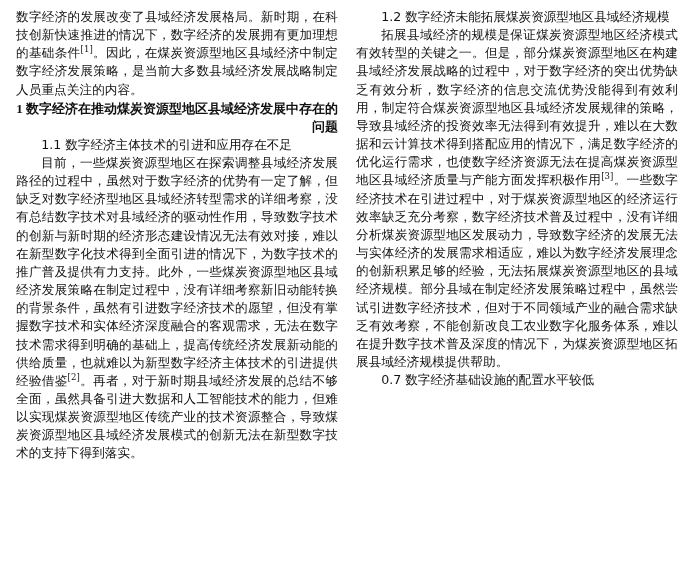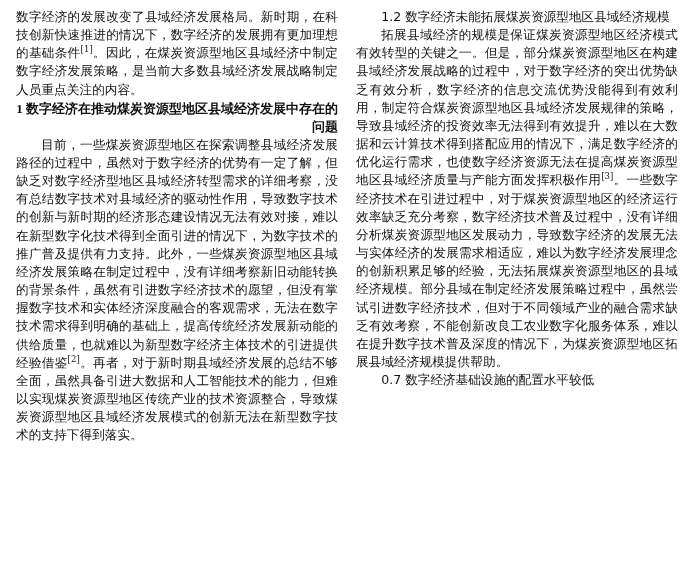--- a/index.html
+++ b/index.html
@@ -71,20 +71,21 @@
 <body>
 
 <div class="page">
   <div class="columns">
 
     <div class="col">
       <p><span>数字经济的发展改变了县域经济发展格局。新时期，在科技创新快速推进的情况下，数字经济的发展拥有更加理想的基础条件</span><sup>[1]</sup><span>。因此，在煤炭资源型地区县域经济中制定数字经济发展策略，是当前大多数县域经济发展战略制定人员重点关注的内容。</span></p>
 
       <h2 class="heading">1 数字经济在推动煤炭资源型地区县域经济发展中存在的问题</h2>
 
+      <h3 class="subheading">1.1 数字经济主体技术的引进和应用存在不足</h3>
 
       <p class="indent"><span>目前，一些煤炭资源型地区在探索调整县域经济发展路径的过程中，虽然对于数字经济的优势有一定了解，但缺乏对数字经济型地区县域经济转型需求的详细考察，没有总结数字技术对县域经济的驱动性作用，导致数字技术的创新与新时期的经济形态建设情况无法有效对接，难以在新型数字化技术得到全面引进的情况下，为数字技术的推广普及提供有力支持。此外，一些煤炭资源型地区县域经济发展策略在制定过程中，没有详细考察新旧动能转换的背景条件，虽然有引进数字经济技术的愿望，但没有掌握数字技术和实体经济深度融合的客观需求，无法在数字技术需求得到明确的基础上，提高传统经济发展新动能的供给质量，也就难以为新型数字经济主体技术的引进提供经验借鉴</span><sup>[2]</sup><span>。再者，对于新时期县域经济发展的总结不够全面，虽然具备引进大数据和人工智能技术的能力，但难以实现煤炭资源型地区传统产业的技术资源整合，导致煤炭资源型地区县域经济发展模式的创新无法在新型数字技术的支持下得到落实。</span></p>
     </div>
 
     <div class="col">
       <h3 class="subheading">1.2 数字经济未能拓展煤炭资源型地区县域经济规模</h3>
 
       <p class="indent"><span>拓展县域经济的规模是保证煤炭资源型地区经济模式有效转型的关键之一。但是，部分煤炭资源型地区在构建县域经济发展战略的过程中，对于数字经济的突出优势缺乏有效分析，数字经济的信息交流优势没能得到有效利用，制定符合煤炭资源型地区县域经济发展规律的策略，导致县域经济的投资效率无法得到有效提升，难以在大数据和云计算技术得到搭配应用的情况下，满足数字经济的优化运行需求，也使数字经济资源无法在提高煤炭资源型地区县域经济质量与产能方面发挥积极作用</span><sup>[3]</sup><span>。一些数字经济技术在引进过程中，对于煤炭资源型地区的经济运行效率缺乏充分考察，数字经济技术普及过程中，没有详细分析煤炭资源型地区发展动力，导致数字经济的发展无法与实体经济的发展需求相适应，难以为数字经济发展理念的创新积累足够的经验，无法拓展煤炭资源型地区的县域经济规模。部分县域在制定经济发展策略过程中，虽然尝试引进数字经济技术，但对于不同领域产业的融合需求缺乏有效考察，不能创新改良工农业数字化服务体系，难以在提升数字技术普及深度的情况下，为煤炭资源型地区拓展县域经济规模提供帮助。</span></p>
 
       <h3 class="subheading">0.7 数字经济基础设施的配置水平较低</h3>

